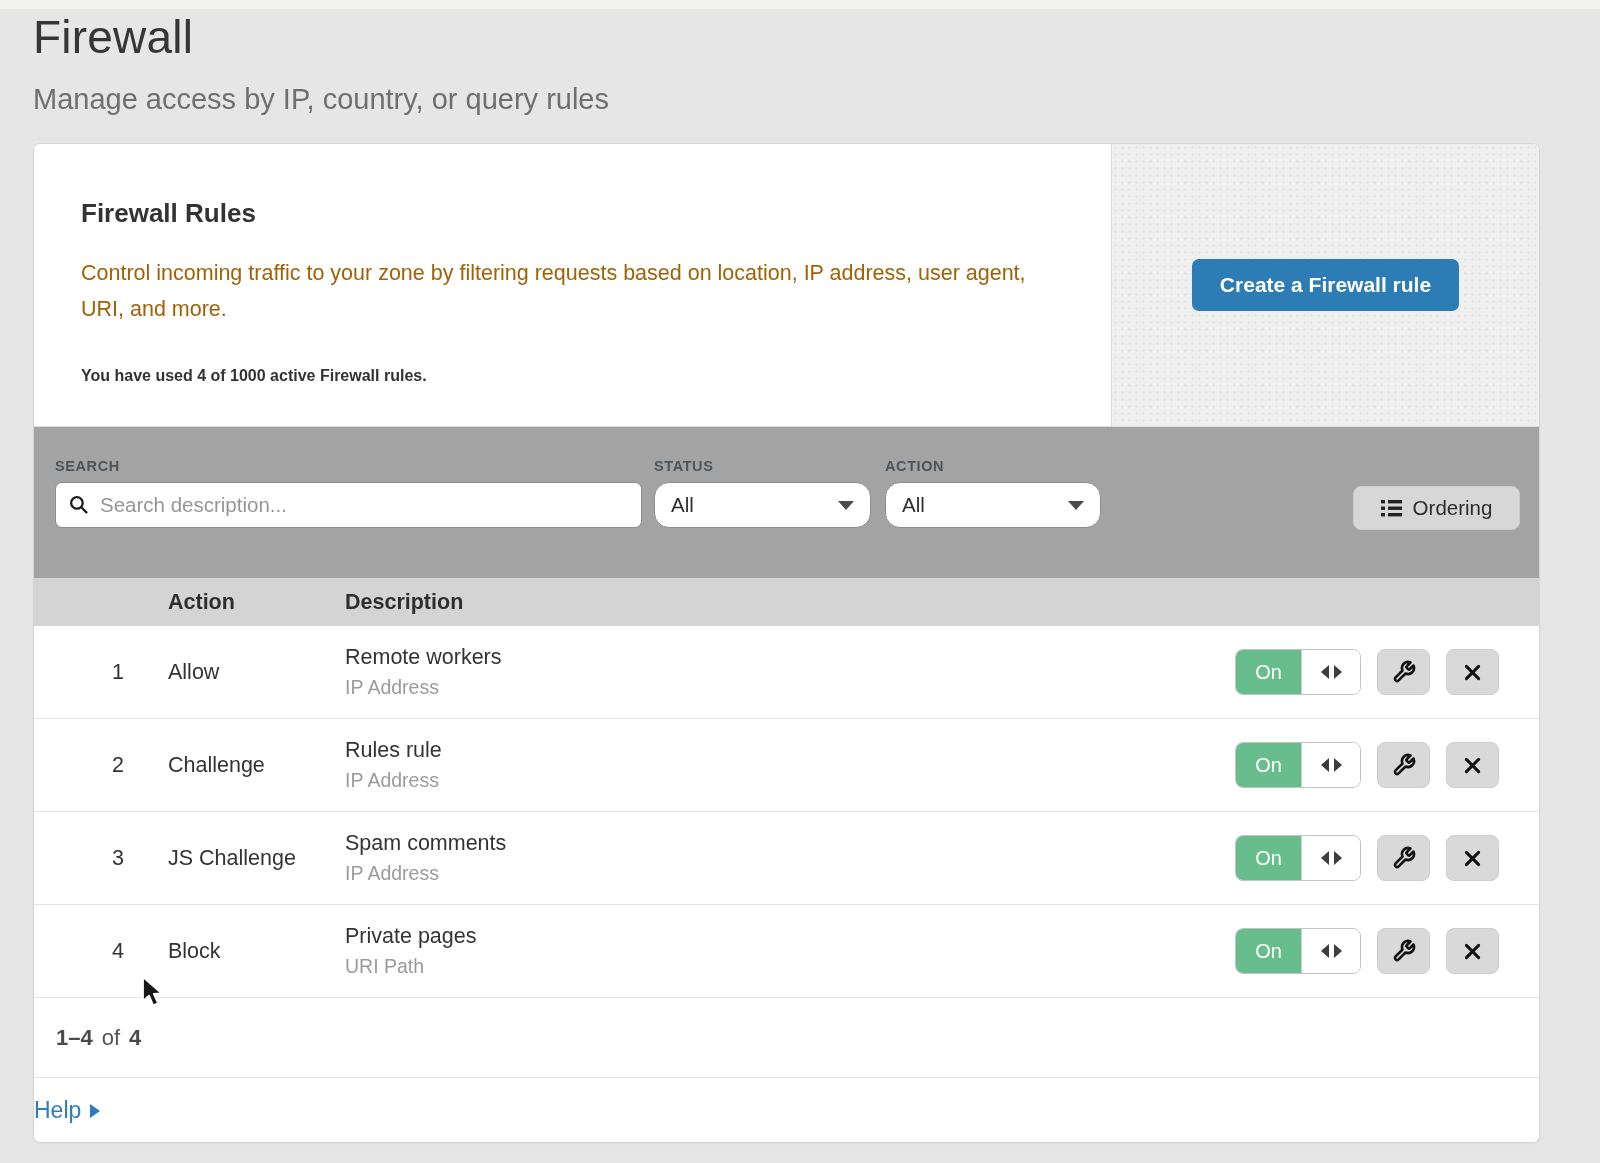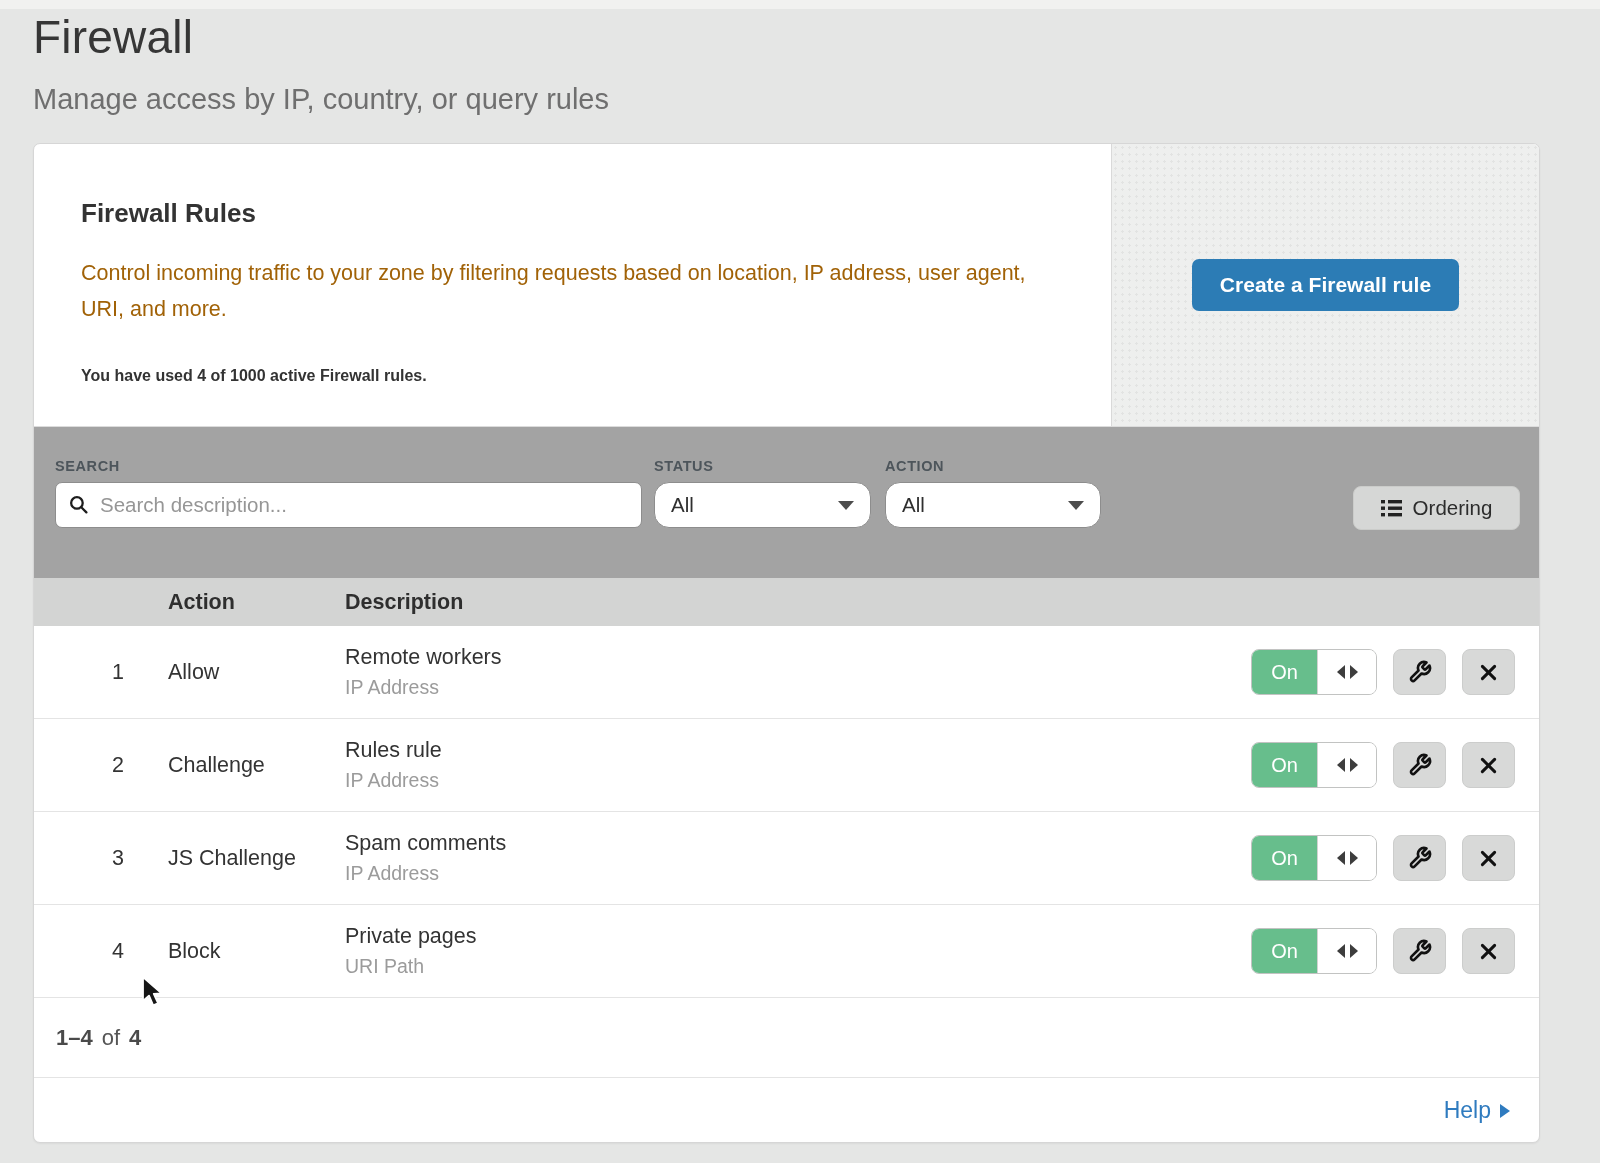--- a/index.html
+++ b/index.html
@@ -77,21 +77,21 @@
   .col-action { width:177px; }
   .col-desc { flex:1; }
   .row {
     height:93px; display:flex; align-items:center;
     border-bottom:1px solid #e4e4e4; background:#fff;
     font-size:21.5px; color:#333;
   }
   .desc-title { font-size:21.5px; color:#333; }
   .desc-sub { font-size:19.5px; color:#9b9b9b; margin-top:6px; }
 
-  .controls { display:flex; align-items:center; gap:16px; padding-right:24px; }
+  .controls { display:flex; align-items:center; gap:16px; padding-right:40px; }
   .toggle {
     display:flex; height:46px; border:1px solid #c2c3c2; border-radius:8px;
     overflow:hidden; cursor:pointer; background:#fff;
   }
   .toggle-on {
     width:65px; background:#67be8c; color:#fff; font-size:20px; font-weight:400;
     display:flex; align-items:center; justify-content:center;
   }
   .toggle-arrows {
     width:59px; background:#fff; border-left:1px solid #d2d2d2;
@@ -104,21 +104,21 @@
     display:flex; align-items:center; justify-content:center; cursor:pointer;
   }
 
   
   .pagination {
     height:80px; display:flex; align-items:center; gap:9px;
     padding-left:22px; border-bottom:1px solid #e4e4e4;
     font-size:22px; color:#555;
   }
   .pagination .bold { font-weight:700; color:#4a4a4a; }
-  .card-footer { height:64px; display:flex; align-items:center; justify-content:flex-end; padding-right:29px; }
+  .card-footer { height:64px; display:flex; align-items:center; padding-right:29px; }
   .help-link { display:flex; align-items:center; gap:9px; color:#2f7bbf; font-size:23px; text-decoration:none; cursor:pointer; }
   .help-caret { width:0; height:0; border-top:7px solid transparent; border-bottom:7px solid transparent; border-left:10px solid #2f7bbf; margin-top:2px; }
 
   .mouse-cursor { position:absolute; left:140px; top:976px; pointer-events:none; }
 </style>
 </head>
 <body>
 
 <div class="page-header">
   <h1 class="page-title">Firewall</h1>

